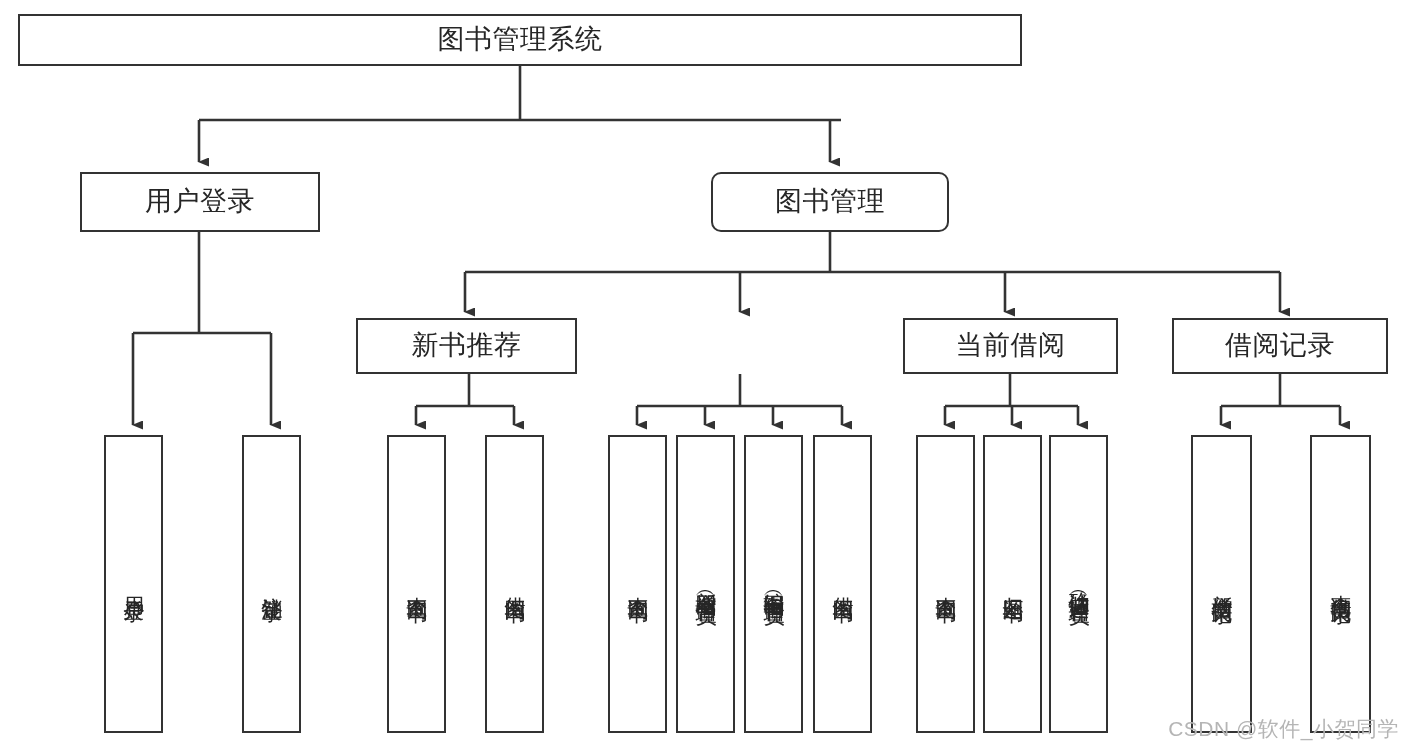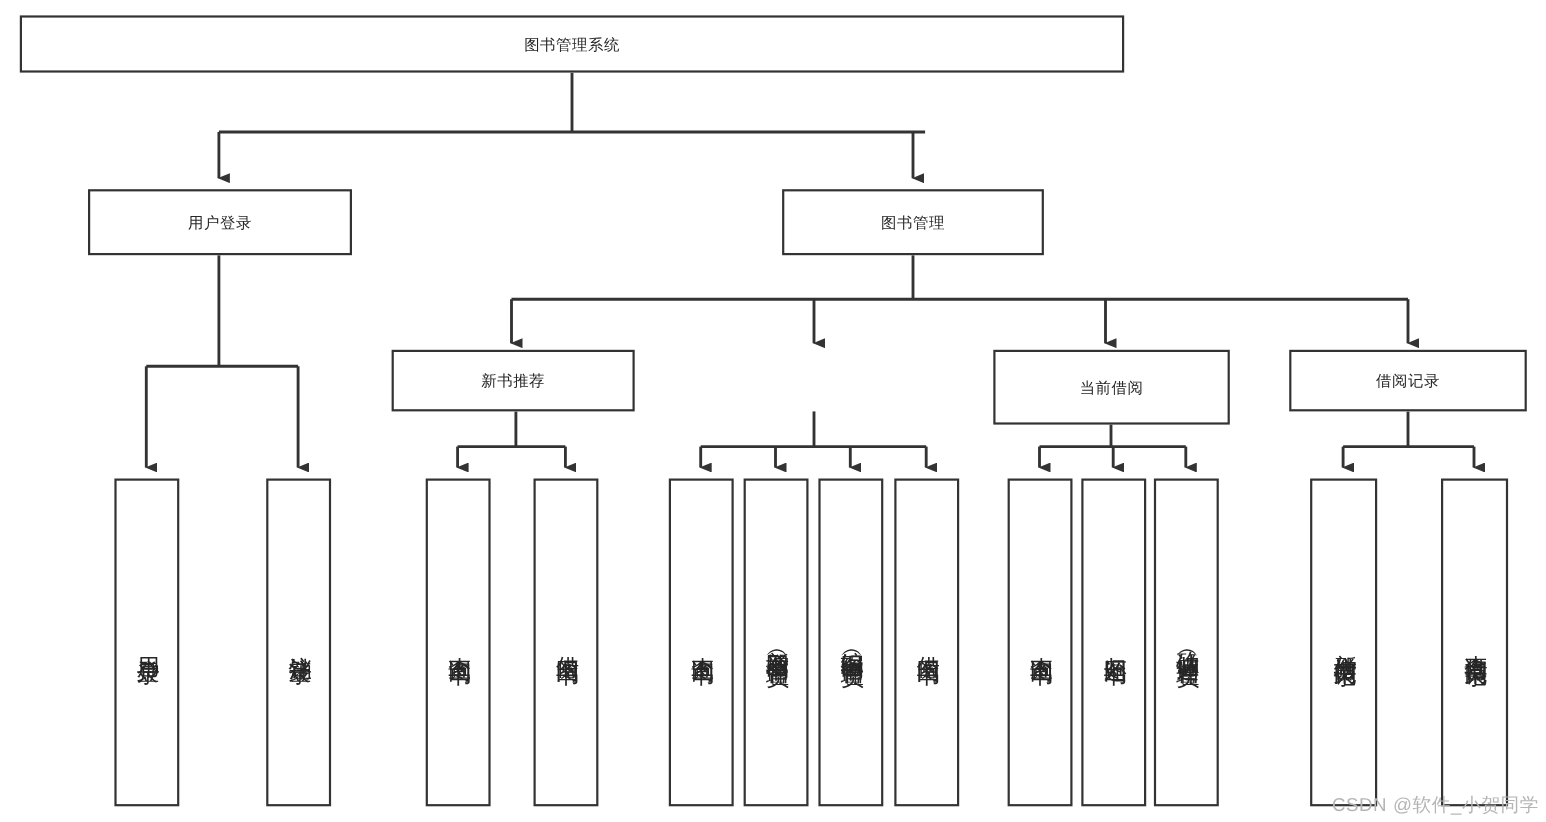--- a/index.html
+++ b/index.html
@@ -29,21 +29,21 @@
     position: absolute;
     box-sizing: border-box;
     background: #ffffff;
     border: 2px solid #333333;
     display: flex;
     align-items: center;
     justify-content: center;
     color: #262626;
   }
   .node.horiz {
-    font-size: 14px;
+    font-size: 27px;
     letter-spacing: 0.5px;
     line-height: 1.15;
   }
   .node.vert {
     writing-mode: vertical-rl;
     text-orientation: upright;
     font-size: 21px;
     line-height: 1.18;
     letter-spacing: 2px;
     padding: 6px 0;
@@ -53,21 +53,21 @@
     writing-mode: vertical-rl;
     text-orientation: upright;
     display: block;
     white-space: normal;
     max-height: 100%;
   }
   #watermark {
     position: absolute;
     right: 6px;
     bottom: 4px;
-    font-size: 17px;
+    font-size: 21px;
     color: #b5b5b5;
     letter-spacing: 0.5px;
     white-space: nowrap;
     pointer-events: none;
   }
 </style>
 </head>
 <body>
 
 <div id="diagram-root">
@@ -122,28 +122,28 @@
     </g>
   </svg>
 
   <div class="node horiz" style="left:18px; top:14px; width:1004px; height:52px;">
     <span class="node-text">图书管理系统</span>
   </div>
 
   <div class="node horiz" style="left:80px; top:172px; width:240px; height:60px;">
     <span class="node-text">用户登录</span>
   </div>
-  <div class="node horiz" style="left:711px; top:172px; width:238px; height:60px;">
+  <div class="node horiz" style="left:711px; top:172px; width:238px; height:60px;border-radius:10px;">
     <span class="node-text">图书管理</span>
   </div>
 
   <div class="node horiz" style="left:356px; top:318px; width:221px; height:56px;">
     <span class="node-text">新书推荐</span>
   </div>
-  <div class="node horiz" style="left:903px; top:318px; width:215px; height:68px;">
+  <div class="node horiz" style="left:903px; top:318px; width:215px; height:56px;">
     <span class="node-text">当前借阅</span>
   </div>
   <div class="node horiz" style="left:1172px; top:318px; width:216px; height:56px;text-align:right;">
     <span class="node-text">借阅记录</span>
   </div>
 
   <div class="node vert" style="left:104px; top:435px; width:59px; height:298px;">
     <span class="node-text">用户登录</span>
   </div>
   <div class="node vert" style="left:242px; top:435px; width:59px; height:298px;">

